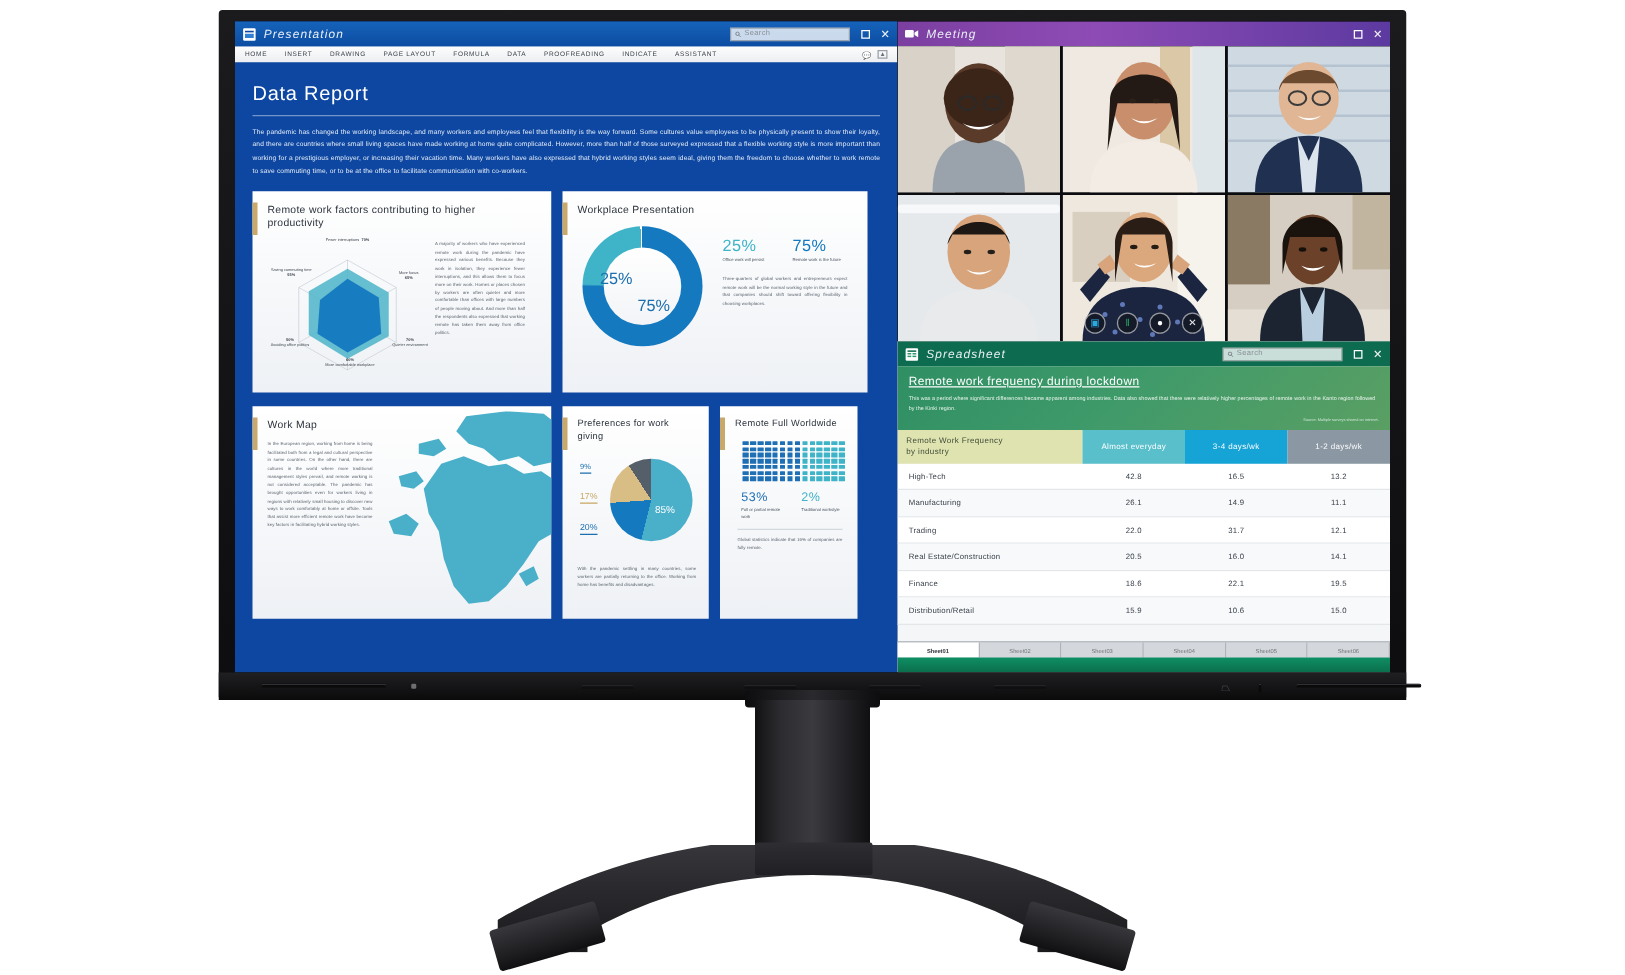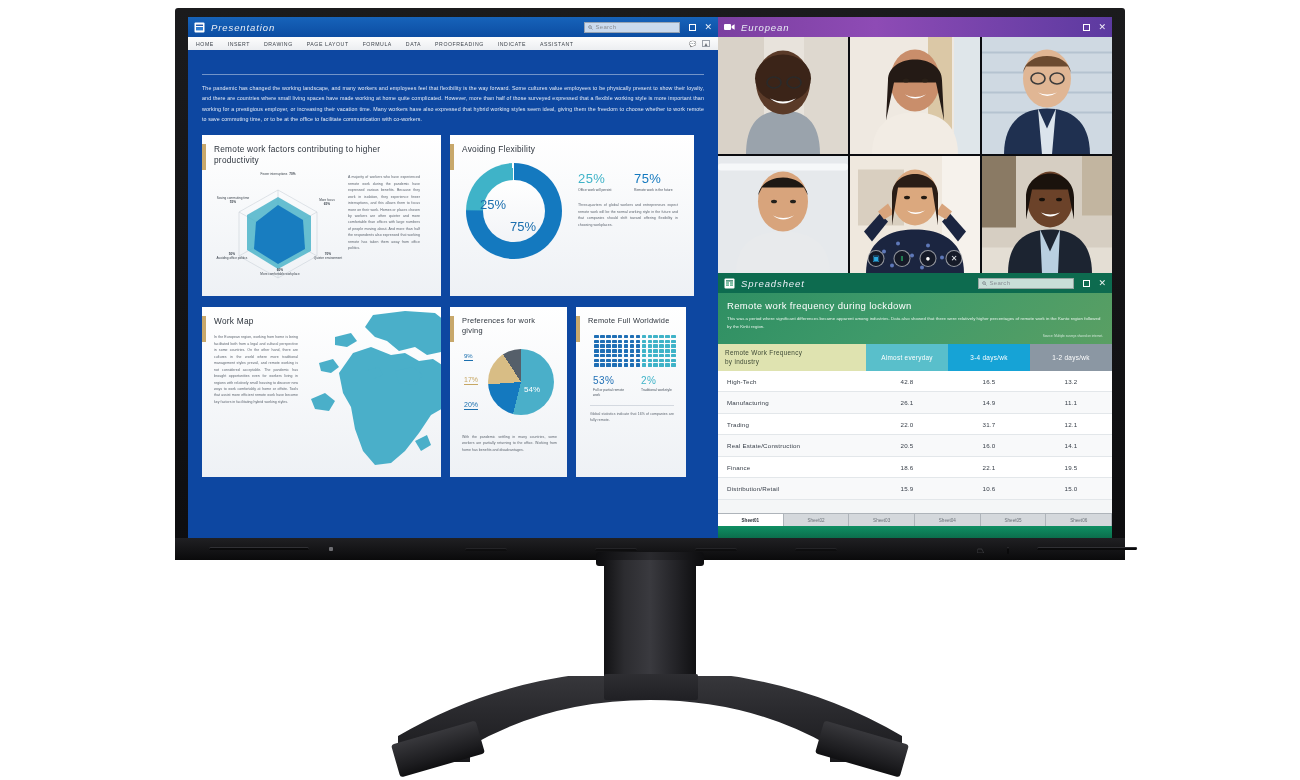--- a/index.html
+++ b/index.html
@@ -128,21 +128,21 @@
            display:grid; grid-template-columns:repeat(3,1fr); grid-template-rows:repeat(2,1fr); gap:2px; background:#0b0c10; }
   .vcell { position:relative; overflow:hidden; }
   .vbar { position:absolute; left:50%; transform:translateX(-50%); bottom:6px; display:flex; gap:9px; z-index:5; }
   .vbtn { width:17px; height:17px; border-radius:50%; border:1px solid rgba(255,255,255,.55);
           background:rgba(18,20,26,.62); display:flex; align-items:center; justify-content:center; font-size:8px; }
 
   
   #spreadsheet { left:530px; top:256px; width:394px; height:265px; background:#f4f6f7; }
   #spreadsheet .titlebar { background:#0d6b4f;justify-content:center; }
   .ss-hero { background: linear-gradient(135deg,#2f8f63 0%,#3f9a6a 45%,#5a9f63 100%); padding:7px 9px 6px 9px; position:relative; }
-  .ss-h { color:#fff; font-size:9.5px; letter-spacing:.35px; }
+  .ss-h { color:#fff; font-size:9.5px; letter-spacing:.35px;text-decoration:underline; }
   .ss-sub { color:#e8f5ec; font-size:4.3px; line-height:1.85; margin-top:4px; letter-spacing:.05px; }
   .ss-src { color:#cfe6d6; font-size:3.1px; text-align:right; margin-top:3px; }
   .ss-head { display:flex; height:27px; }
   .ss-head > div { display:flex; align-items:center; font-size:6.4px; letter-spacing:.3px; padding:0 7px; }
   .hc0 { flex:0 0 148px; background:#dfe3b0; color:#3f4a36; line-height:1.45; }
   .hc1 { flex:1; background:#59bfcb; color:#fff; justify-content:center; }
   .hc2 { flex:1; background:#16a3d6; color:#fff; justify-content:center; }
   .hc3 { flex:1; background:#8b97a3; color:#fff; justify-content:center; }
   .ss-row { display:flex; height:21.5px; align-items:center; border-bottom:1px solid #e3e7ea; background:#fff; }
   .ss-row:nth-child(even) { background:#f8f9fa; }
@@ -197,20 +197,21 @@
           <div class="rtab">PROOFREADING</div>
           <div class="rtab">INDICATE</div>
           <div class="rtab">ASSISTANT</div>
         <div class="ribbon-right">
           <i>💬</i>
           <span class="rr-box">▲</span>
         </div>
       </div>
 
       <div class="slide">
+        <div class="slide-h1">Data Report</div>
         <div class="hr-thin"></div>
         <div class="slide-p">The pandemic has changed the working landscape, and many workers and employees feel that flexibility is the way forward. Some cultures value employees to be physically present to show their loyalty, and there are countries where small living spaces have made working at home quite complicated. However, more than half of those surveyed expressed that a flexible working style is more important than working for a prestigious employer, or increasing their vacation time. Many workers have also expressed that hybrid working styles seem ideal, giving them the freedom to choose whether to work remote to save commuting time, or to be at the office to facilitate communication with co-workers.</div>
 
         <div class="cards-row">
 
           <div class="card" style="width:239px;height:161px">
             <div class="card-h" style="width:185px">Remote work factors contributing to higher productivity</div>
             <div class="radar-wrap">
               <div style="position:relative;width:128px;height:108px;flex:none">
                 <svg width="128" height="108" viewBox="0 0 128 108">
@@ -232,21 +233,21 @@
                 <div class="radar-lbl" style="left:94px;top:80px;width:40px"><span class="radar-val">70%</span><br>Quieter environment</div>
                 <div class="radar-lbl" style="left:38px;top:96px;width:56px"><span class="radar-val">60%</span><br>More comfortable workplace</div>
                 <div class="radar-lbl" style="left:-6px;top:80px;width:48px"><span class="radar-val">50%</span><br>Avoiding office politics</div>
                 <div class="radar-lbl" style="left:-8px;top:24px;width:54px">Saving commuting time<br><span class="radar-val">55%</span></div>
               </div>
               <div class="micro" style="width:72px;padding-top:2px">A majority of workers who have experienced remote work during the pandemic have expressed various benefits. Because they work in isolation, they experience fewer interruptions, and this allows them to focus more on their work. Homes or places chosen by workers are often quieter and more comfortable than offices with large numbers of people moving about. And more than half the respondents also expressed that working remote has taken them away from office politics.</div>
             </div>
           </div>
 
           <div class="card" style="width:244px;height:161px">
-            <div class="card-h">Avoiding Flexibility</div>
+            <div class="card-h">Workplace Presentation</div>
             <div style="display:flex;gap:12px;margin-top:6px">
               <div style="position:relative;width:104px;flex:none;display:flex;align-items:center;justify-content:center;padding-top:2px">
                 <div class="donut"></div>
                 <span class="donut-n" style="left:18px;top:36px">25%</span>
                 <span class="donut-n" style="left:48px;top:58px">75%</span>
               </div>
               <div style="padding-top:10px">
                 <div style="display:flex;gap:14px">
                   <div style="width:42px">
                     <div class="stat-n" style="color:#3fb3c8">25%</div>
@@ -279,21 +280,21 @@
                 <path d="M120,130 L132,124 L136,134 L126,140 Z"></path>
                 <path d="M70,60 L84,56 L88,64 L78,68 Z"></path>
               </g>
             </svg>
           </div>
 
           <div class="card" style="width:117px;height:170px">
             <div class="card-h small">Preferences for work giving</div>
             <div style="position:relative;height:86px;margin-top:5px">
               <div class="pie" style="position:absolute;left:26px;top:8px"></div>
-              <span style="position:absolute;left:62px;top:44px;color:#fff;font-size:8px">54%</span>
+              <span style="position:absolute;left:62px;top:44px;color:#fff;font-size:8px">85%</span>
               <span class="pie-cb" style="position:absolute;left:2px;top:12px;font-size:6px">9%</span>
               <span class="pie-cb tan" style="position:absolute;left:2px;top:35px">17%</span>
               <span class="pie-cb" style="position:absolute;left:2px;top:60px">20%</span>
             </div>
             <div class="micro" style="margin-top:7px">With the pandemic settling in many countries, some workers are partially returning to the office. Working from home has benefits and disadvantages.</div>
           </div>
 
           <div class="card" style="width:110px;height:170px">
             <div class="card-h small">Remote Full Worldwide</div>
             <div class="picto" style="margin:9px 0 0 6px" id="picto-grid">
@@ -414,21 +415,21 @@
     </div>
 
     <div class="win" id="meeting">
       <div class="titlebar">
         <span class="tb-ico">
           <svg width="11" height="8" viewBox="0 0 11 8">
               <rect x="0" y="1" width="7" height="6" rx="1" fill="#fff"></rect>
               <path d="M7.6,3 L10.6,1.2 L10.6,6.8 L7.6,5 Z" fill="#fff"></path>
             </svg>
         </span>
-        <span class="tb-title">European</span>
+        <span class="tb-title">Meeting</span>
         <span class="tb-btns" style="margin-left:auto">
           <span class="sq"></span>
           <span class="tb-b">✕</span>
         </span>
       </div>
       <div class="vgrid">
         <div class="vcell">
           <svg width="100%" height="100%" viewBox="0 0 130 118" preserveAspectRatio="xMidYMid slice">
               <rect width="130" height="118" fill="#e8e3dc"></rect>
               <rect x="0" y="0" width="46" height="118" fill="#d9d2c8"></rect>

